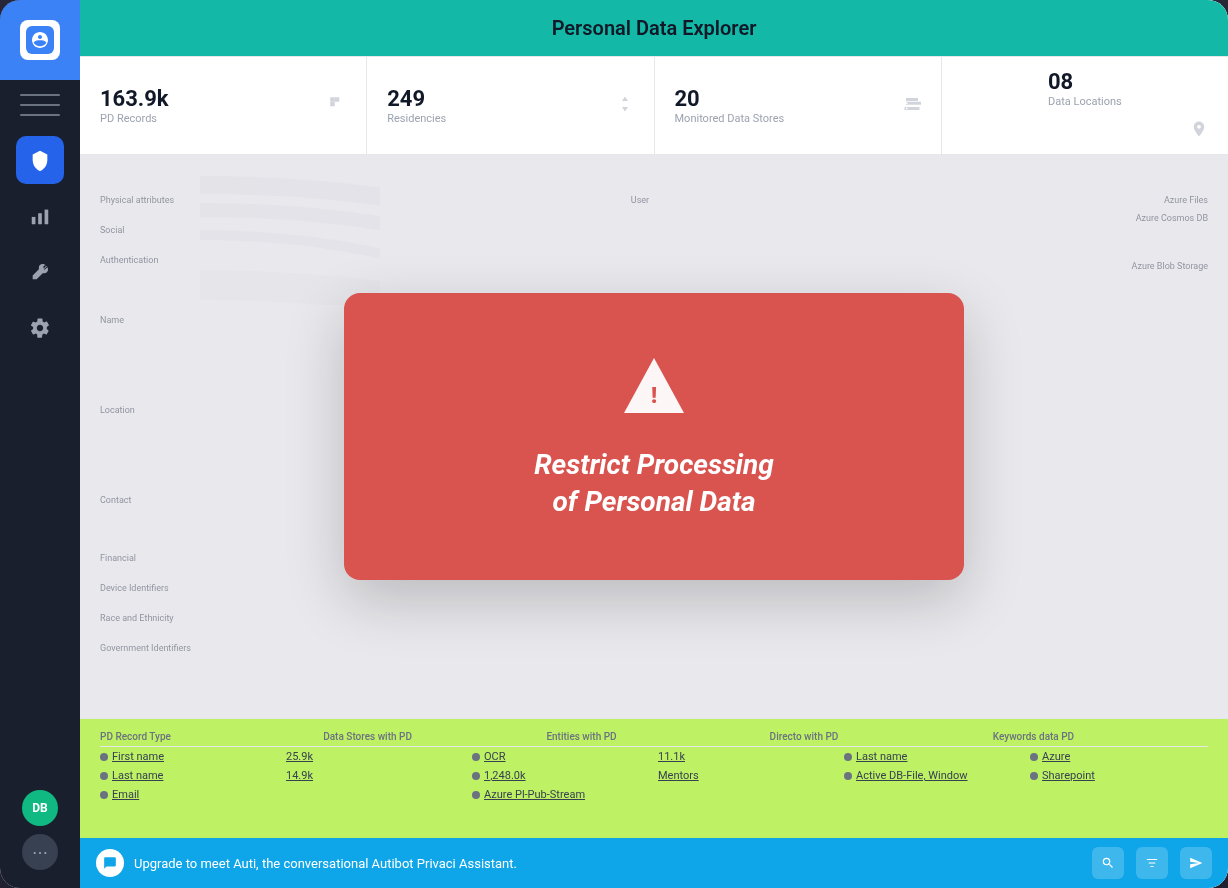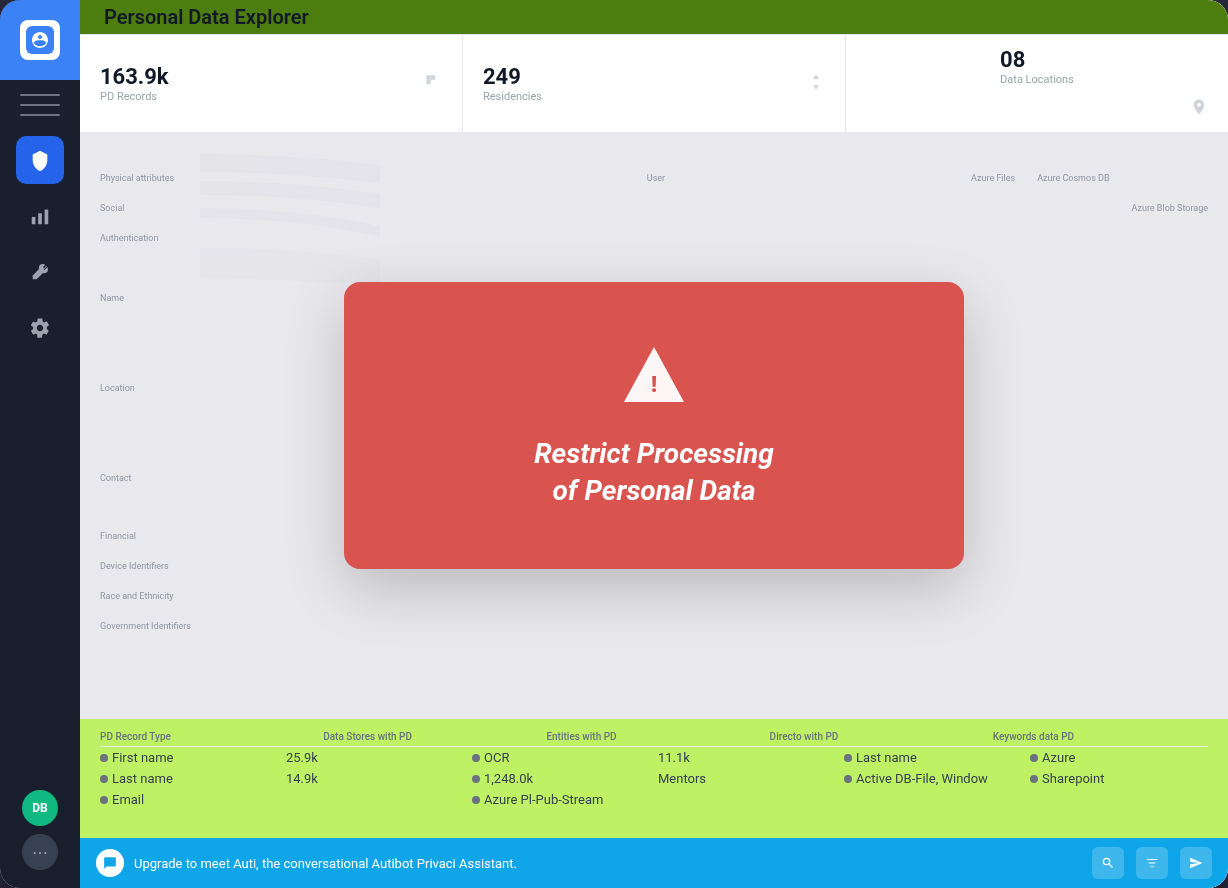--- a/index.html
+++ b/index.html
@@ -126,25 +126,26 @@
     .main-content {
       flex: 1;
       display: flex;
       flex-direction: column;
       background: #f5f5f7;
       overflow: hidden;
       position: relative;
     }
     
     .header {
-      background: #4d7c0f;
-      padding: 5px 24px;
+      background: #14b8a6;
+      padding: 16px 24px;
       border-bottom: 1px solid #e5e7eb;
       display: flex;
       align-items: center;
+      justify-content: center;
     }
     .page-title {
       font-size: 20px;
       font-weight: 600;
       color: #111827;
     }
     
     .stats-bar {
       background: white;
       display: flex;
@@ -200,22 +201,22 @@
     }
     .left-label {
       font-size: 9px;
       color: #6b7280;
     }
     .right-labels {
       position: absolute;
       right: 20px;
       top: 40px;
       display: flex;
-      flex-direction: row;
-      gap: 22px;
+      flex-direction: column;
+      gap: 8px;
     }
     .right-label {
       font-size: 9px;
       color: #6b7280;
       text-align: right;
     }
     .middle-label {
       position: absolute;
       top: 40px;
       left: 50%;
@@ -241,22 +242,23 @@
       color: #6b7280;
       font-weight: 500;
     }
     .table-data-row {
       display: flex;
       gap: 8px;
       padding: 3px 0;
     }
     .table-cell {
       flex: 1;
-      font-size: 13px;
+      font-size: 11px;
       color: #374151;
+      text-decoration: underline;
     }
     
     .modal-overlay {
       position: absolute;
       top: 0; left: 0; right: 0; bottom: 0;
       background: rgba(200, 200, 210, 0.4);
       display: flex;
       align-items: center;
       justify-content: center;
       z-index: 100;
@@ -401,20 +403,31 @@
         </div>
       </div>
       <div class="stat-card">
         <div class="stat-info">
           <div class="stat-value">249</div>
           <div class="stat-label">Residencies</div>
         </div>
         <div class="stat-icon">
           <svg width="18" height="18" viewBox="0 0 24 24" fill="#d1d5db">
               <path d="M12 2L8 8h8l-4-6zm0 20l4-6H8l4 6z"></path>
+            </svg>
+        </div>
+      </div>
+      <div class="stat-card">
+        <div class="stat-info">
+          <div class="stat-value">20</div>
+          <div class="stat-label">Monitored Data Stores</div>
+        </div>
+        <div class="stat-icon">
+          <svg width="18" height="18" viewBox="0 0 24 24" fill="#d1d5db">
+              <path d="M2 20h20v-4H2v4zm2-3h2v2H4v-2zm0-4h20v-4H4v4zm0-3h2v2H4v-2zM4 4h16v4H4V4zm0 1h2v2H4V5z"></path>
             </svg>
         </div>
       </div>
       <div class="stat-card">
         <div class="stat-info">
           <div class="stat-value">08</div>
           <div class="stat-label">Data Locations</div>
         </div>
         <div class="stat-icon">
           <svg width="18" height="18" viewBox="0 0 24 24" fill="#d1d5db">
@@ -451,21 +464,21 @@
           <span class="left-label">Authentication</span>
           <span class="left-label" style="margin-top:30px;">Name</span>
           <span class="left-label" style="margin-top:60px;">Location</span>
           <span class="left-label" style="margin-top:60px;">Contact</span>
           <span class="left-label" style="margin-top:28px;">Financial</span>
           <span class="left-label">Device Identifiers</span>
           <span class="left-label">Race and Ethnicity</span>
           <span class="left-label">Government Identifiers</span>
         </div>
 
-        <div class="middle-label" style="left: 576px; top: 40px;">User</div>
+        <div class="middle-label" style="left: 560px; top: 40px;">User</div>
 
         <div class="right-labels">
           <span class="right-label">Azure Files</span>
           <span class="right-label">Azure Cosmos DB</span>
           <span class="right-label" style="margin-top: 30px;">Azure Blob Storage</span>
         </div>
 
         <div class="modal-overlay">
           <div class="modal">
 

